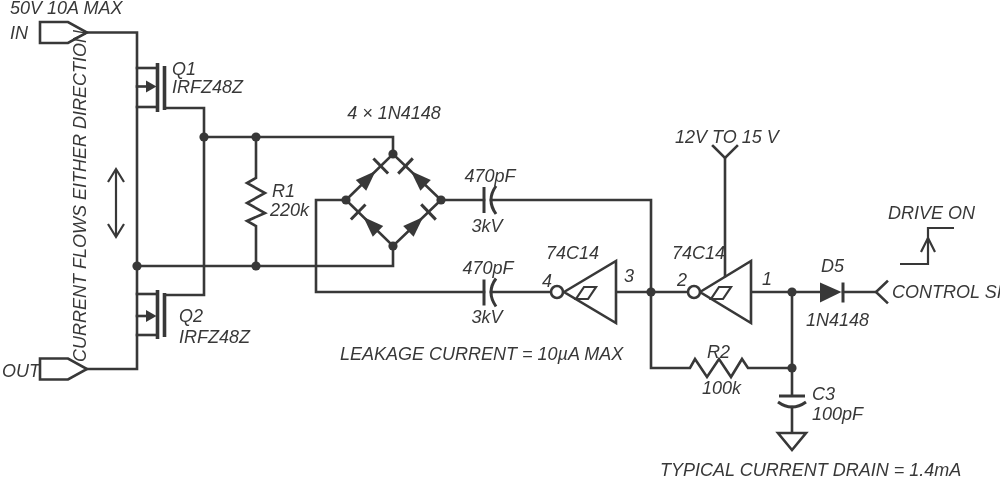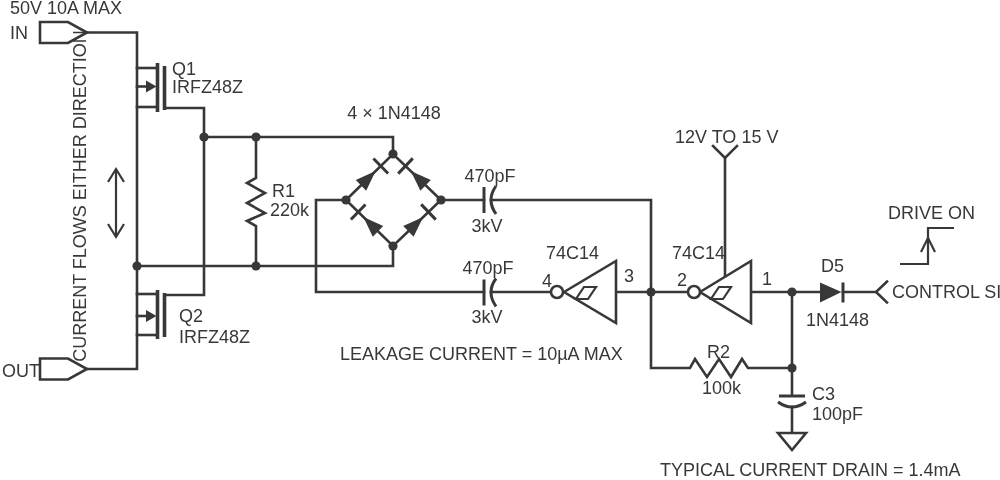--- a/index.html
+++ b/index.html
@@ -1,17 +1,17 @@
 <!DOCTYPE html>
 <html style="--line: #383838; --bg: #ffffff;"><head>
 <meta charset="utf-8">
 <style>
   html,body{margin:0;padding:0;}
   body{background:#ffffff;width:1000px;height:480px;overflow:hidden;}
-  .stage{position:relative;width:1000px;height:396px;background:var(--bg,#fff);}
+  .stage{position:relative;width:1000px;height:396px;background:var(--bg,#fff);font-style:italic;}
   svg{display:block;}
   svg text{
     font-family:"Liberation Sans", sans-serif;
     font-size:18px;
     fill:var(--line,#383838);
   }
   .w{stroke:var(--line,#383838);stroke-width:2.6;fill:none;stroke-linejoin:miter;stroke-linecap:square;}
   .thin{stroke:var(--line,#383838);stroke-width:2.2;fill:none;}
   .bar{stroke:var(--line,#383838);stroke-width:3.6;fill:none;stroke-linecap:butt;}
   .dbar{stroke:var(--line,#383838);stroke-width:3;fill:none;stroke-linecap:butt;}

